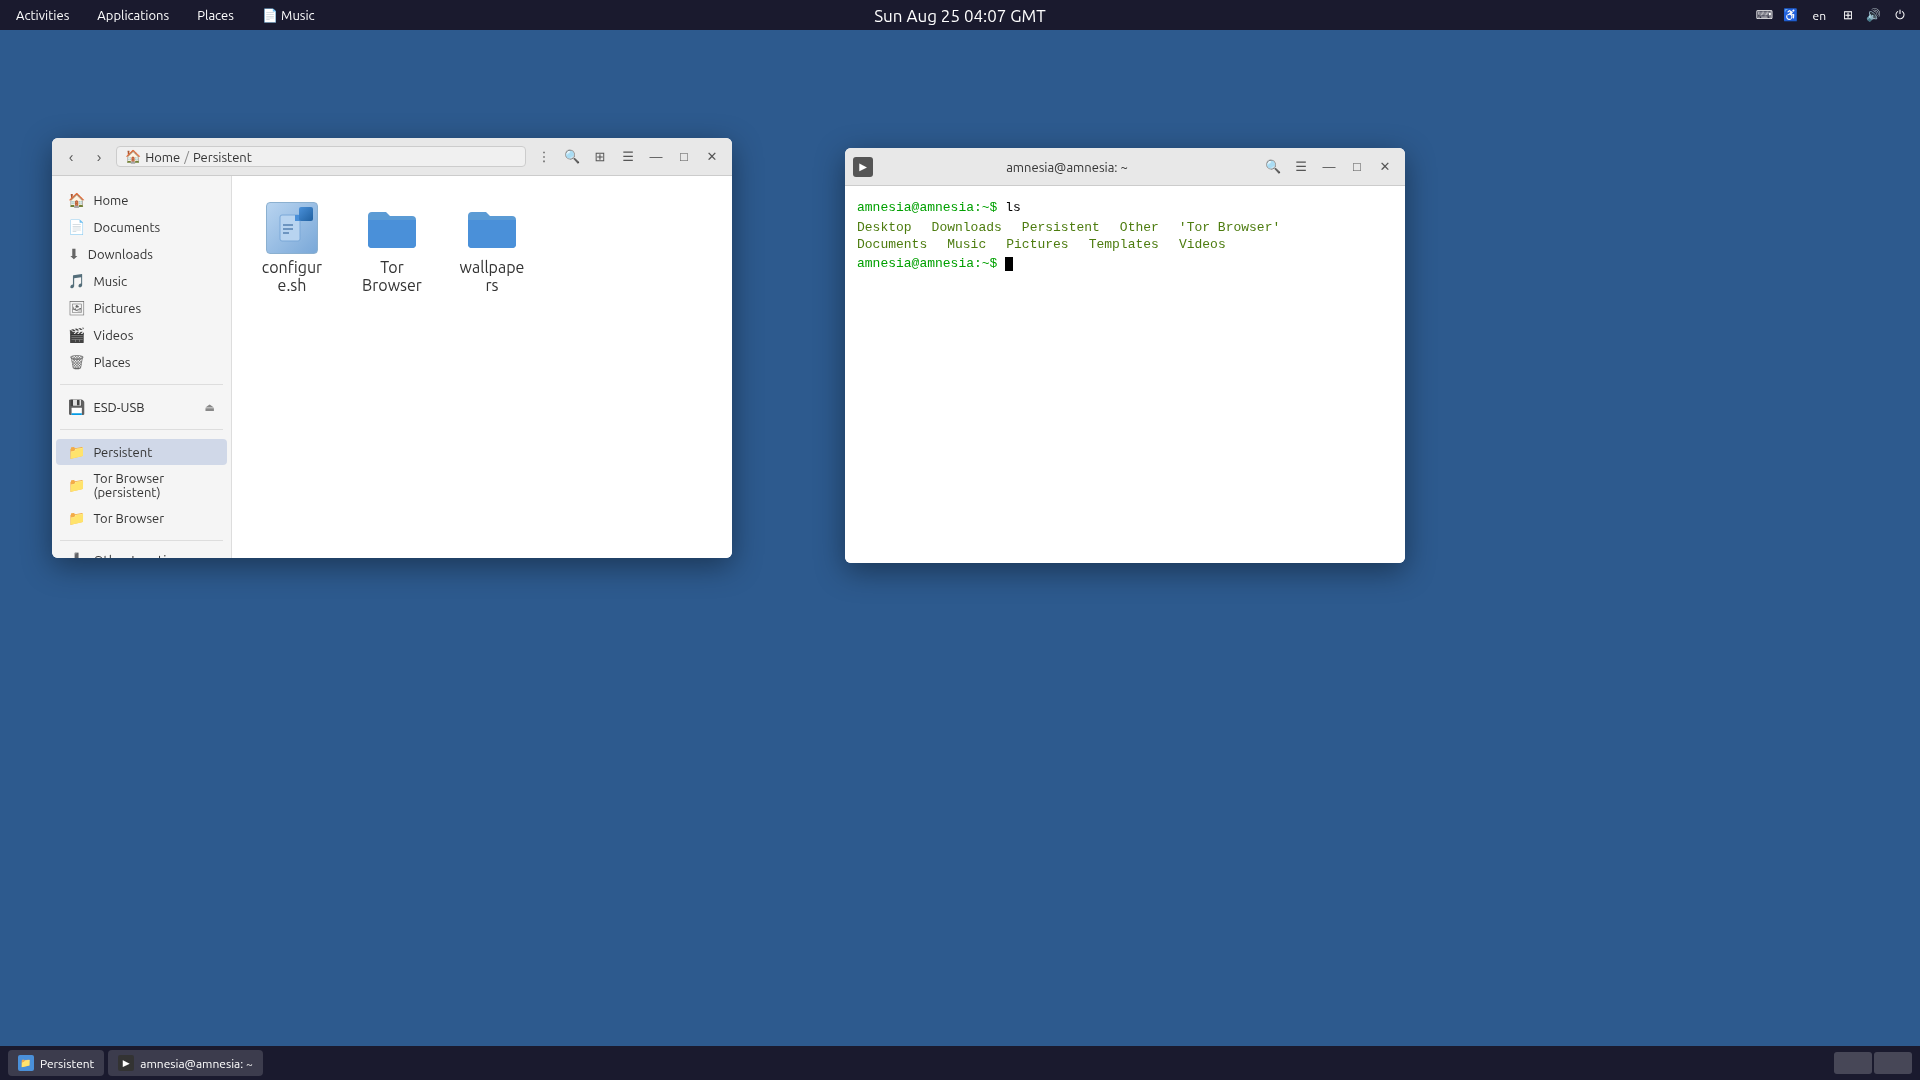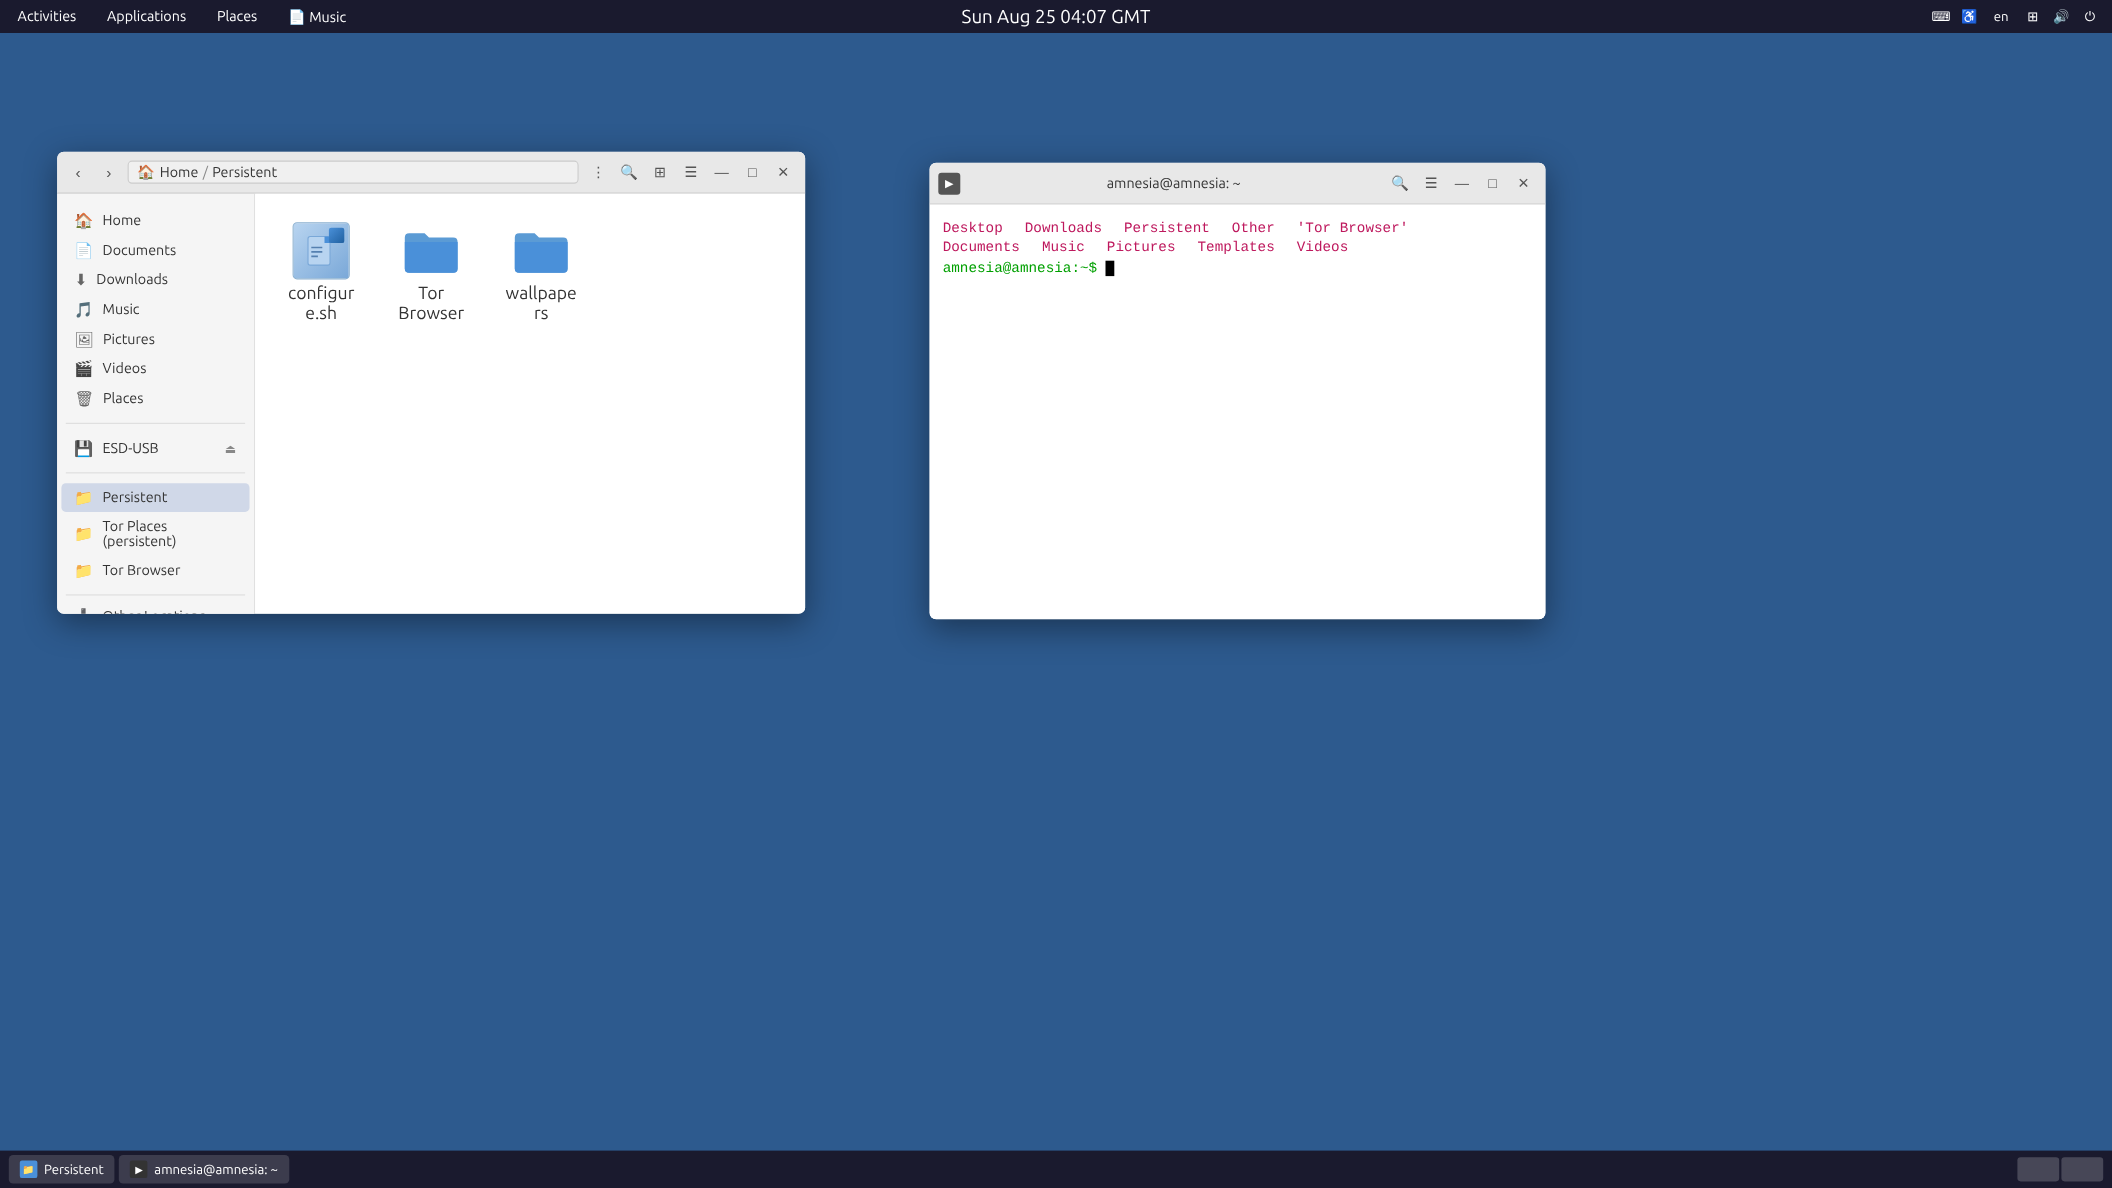--- a/index.html
+++ b/index.html
@@ -273,21 +273,21 @@
     #term-body {
       flex: 1;
       background: #fff;
       padding: 12px;
       font-family: 'Courier New', monospace;
       font-size: 13px;
       overflow-y: auto;
     }
     .term-prompt { color: #00a000; }
     .term-command { color: #000; }
-    .term-output { color: #be185d; }
+    .term-output { color: #4d7c0f; }
     .term-cursor {
       display: inline-block;
       width: 8px;
       height: 14px;
       background: #000;
       vertical-align: text-bottom;
     }
     .term-line { line-height: 1.5; }
     .term-output-row { display: flex; gap: 20px; flex-wrap: wrap; margin: 2px 0; }
 
@@ -454,21 +454,21 @@
         </div>
       </div>
       <div class="sidebar-divider"></div>
       <div class="sidebar-section">
         <div class="sidebar-item active">
           <span class="sidebar-item-icon">📁</span>
           <span>Persistent</span>
         </div>
         <div class="sidebar-item">
           <span class="sidebar-item-icon">📁</span>
-          <span>Tor Places (persistent)</span>
+          <span>Tor Browser (persistent)</span>
         </div>
         <div class="sidebar-item">
           <span class="sidebar-item-icon">📁</span>
           <span>Tor Browser</span>
         </div>
       </div>
       <div class="sidebar-divider"></div>
       <div class="sidebar-item">
         <span class="sidebar-item-icon">➕</span>
         <span>Other Locations</span>
@@ -523,20 +523,23 @@
     <div id="term-title-text">amnesia@amnesia: ~</div>
     <div id="term-toolbar">
       <button class="term-tool-btn">🔍</button>
       <button class="term-tool-btn">☰</button>
       <button class="term-tool-btn">—</button>
       <button class="term-tool-btn">□</button>
       <button class="term-tool-btn close-btn">✕</button>
     </div>
   </div>
   <div id="term-body">
+    <div class="term-line">
+      <span class="term-prompt">amnesia@amnesia:~$</span><span class="term-command"> ls</span>
+    </div>
     <div class="term-output-row">
       <span class="term-output">Desktop</span>
       <span class="term-output">Downloads</span>
       <span class="term-output">Persistent</span>
       <span class="term-output">Other</span>
       <span class="term-output">'Tor Browser'</span>
     </div>
     <div class="term-output-row">
       <span class="term-output">Documents</span>
       <span class="term-output">Music</span>

